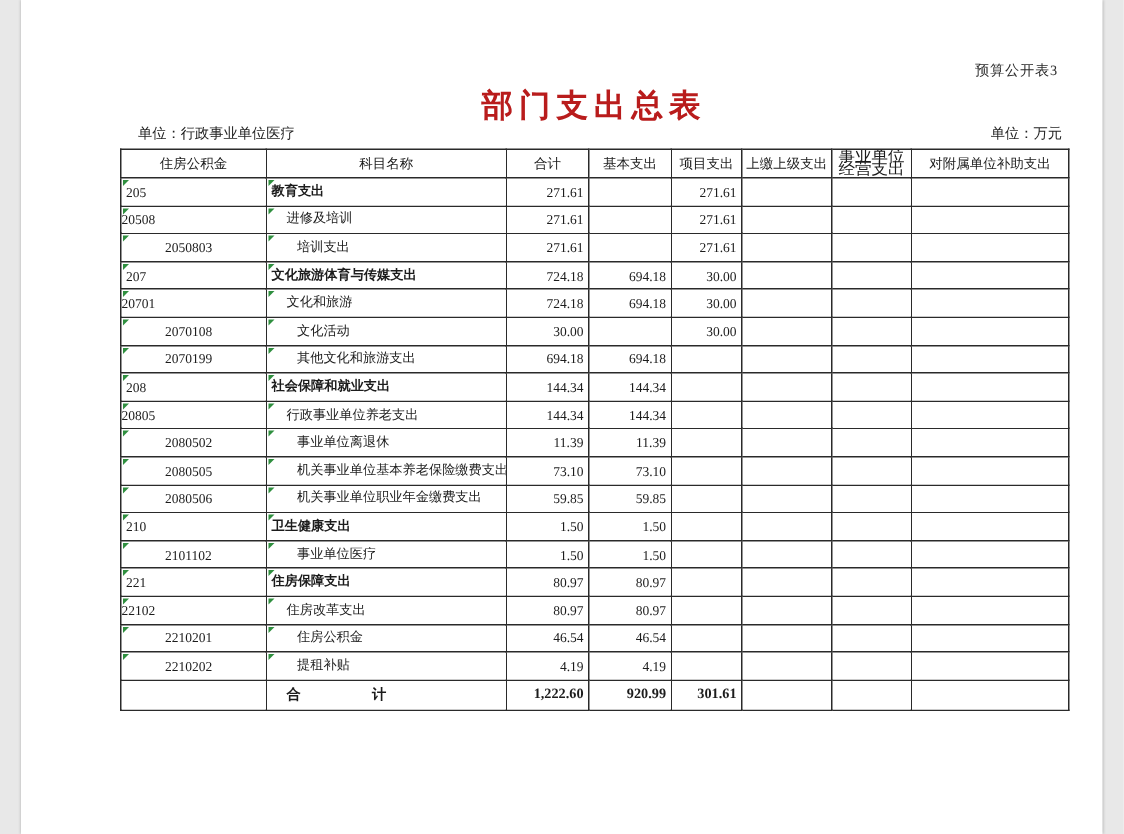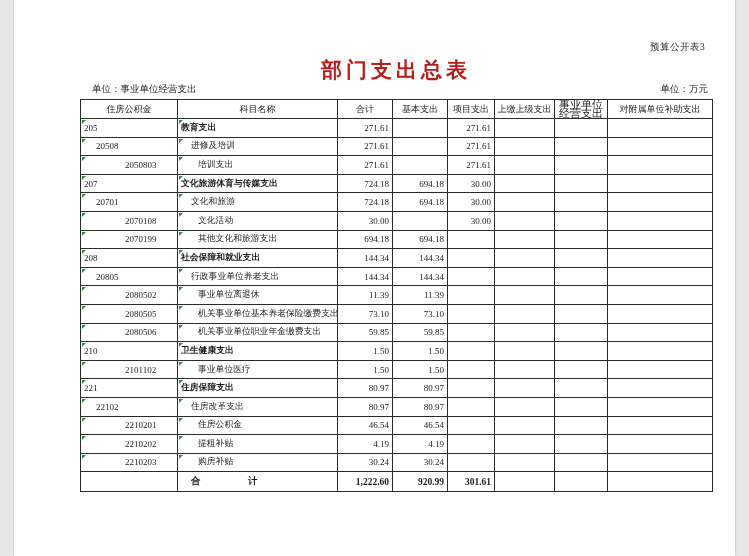--- a/index.html
+++ b/index.html
@@ -35,43 +35,43 @@
   }
   .exp thead tr { height:19px; }
   .exp tbody tr { height:18.6px; }
   .exp tfoot tr { height:20px;margin-left:28px; }
   .exp th { font-weight:normal; text-align:center; color:#1a1a1a; }
   th.wrap { white-space:normal; font-size:11px; line-height:9px; padding:0 1px; }
   td.code { text-align:left; font-size:9px; }
   td.name { text-align:left; font-size:8.8px; }
   td.num  { text-align:right; padding-right:3px; font-size:9px; }
   .lv1.code { padding-left:3px; }
-  .lv2.code { padding-left:15px; }
-  .lv3.code { padding-left:44px;margin-top:32px; }
+  .lv2.code { }
+  .lv3.code { padding-left:29px;margin-top:32px; }
   .lv1.name { padding-left:3px; font-weight:bold; }
   .lv2.name { padding-left:13px; }
   .lv3.name { padding-left:20px; }
   .exp tfoot td { font-weight:bold; font-size:9.5px; }
   td.total-label { text-align:left; padding-left:13px; letter-spacing:0; font-size:10px; }
   .tri {
     position:absolute; top:1px; left:1px; width:0; height:0;
     border-top:4px solid #2f8f3f; border-right:4px solid transparent;
   }
 </style>
 </head>
 <body>
 
 <div class="page">
 
   <div class="form-note">预算公开表3</div>
 
   <div class="title">部门支出总表</div>
 
   <div class="meta-row">
-    <span>单位：事业单位经营支出</span>
+    <span>单位：行政事业单位医疗</span>
     <span>单位：万元</span>
   </div>
 
   <table class="exp">
     <colgroup>
       <col style="width:97px">
         <col style="width:160px">
         <col style="width:55px">
         <col style="width:55px">
       <col style="width:47px">
@@ -265,30 +265,20 @@
         <tr>
           <td class="code lv3"><span class="tri" style="border-top-color: rgb(47, 143, 63);"></span>2210202</td>
           <td class="name lv3"><span class="tri" style="border-top-color: rgb(47, 143, 63);"></span>提租补贴</td>
           <td class="num">4.19</td>
           <td class="num">4.19</td>
           <td class="num"></td>
           <td class="num"></td>
           <td class="num"></td>
           <td class="num"></td>
         </tr>
-        <tr>
-          <td class="code lv3"><span class="tri" style="border-top-color: rgb(47, 143, 63);"></span>2210203</td>
-          <td class="name lv3"><span class="tri" style="border-top-color: rgb(47, 143, 63);"></span>购房补贴</td>
-          <td class="num">30.24</td>
-          <td class="num">30.24</td>
-          <td class="num"></td>
-          <td class="num"></td>
-          <td class="num"></td>
-          <td class="num"></td>
-        </tr>
       </tbody>
     <tfoot>
       <tr>
         <td></td>
         <td class="total-label">合　　　　　计</td>
         <td class="num">1,222.60</td>
         <td class="num">920.99</td>
         <td class="num">301.61</td>
         <td class="num"></td>
         <td class="num"></td>

